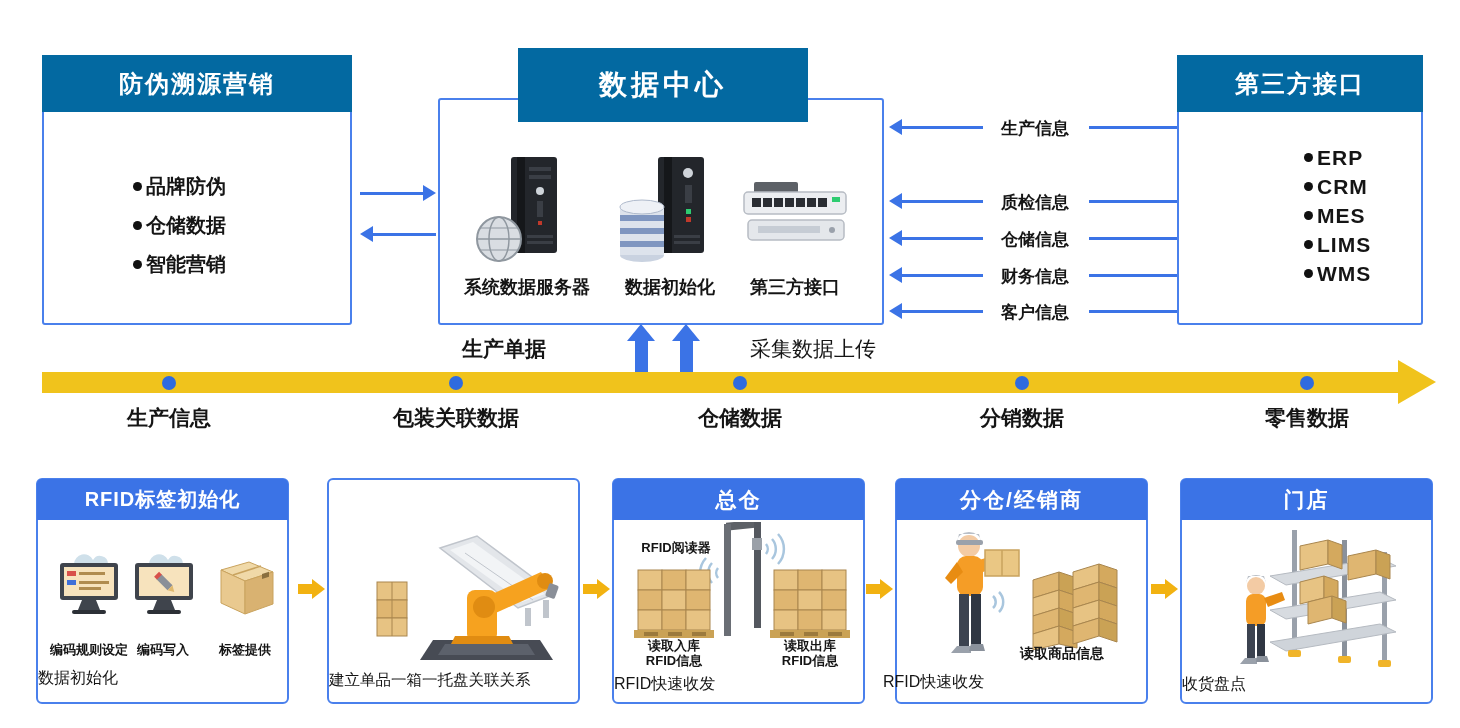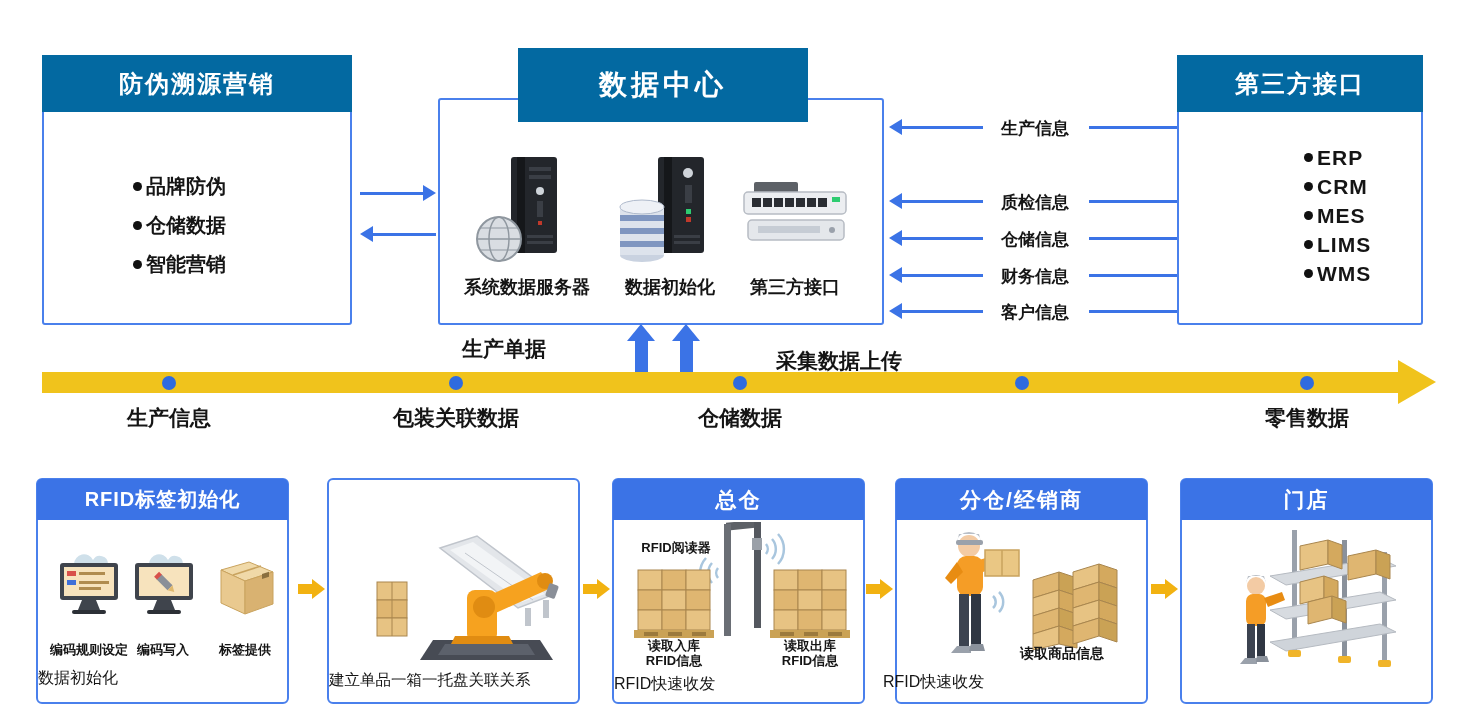--- a/index.html
+++ b/index.html
@@ -146,21 +146,21 @@
 
   <div style="position:absolute;left:462px;top:335px;width:150px;font-size:21px;font-weight:bold;"><span>生产单据</span></div>
   <div class="uparrow" style="left:627px;top:324px;">
     <div class="head"></div>
       <div class="shaft" style="height:32px;"></div>
   </div>
   <div class="uparrow" style="left:672px;top:324px;">
     <div class="head"></div>
       <div class="shaft" style="height:32px;"></div>
   </div>
-  <div style="position:absolute;left:776px;top:335px;width:190px;font-size:21px;font-weight:bold;margin-top:12px;"><span>采集数据上传</span></div>
+  <div style="position:absolute;left:750px;top:335px;width:190px;font-size:21px;font-weight:normal;"><span>采集数据上传</span></div>
 
   <div class="info-row" style="top:118px;">
     <div class="harrow" style="left:0;top:1px;width:94px;">
         <div class="shaft" style="left:10px;right:0;"></div>
         <div class="head-l"></div>
       </div>
     <div class="lbl">生产信息</div>
     <div class="hline" style="left:200px;width:88px;top:8px;"></div>
   </div>
   <div class="info-row" style="top:192px;">
@@ -226,20 +226,21 @@
   <div class="tl-bar"></div>
   <div class="tl-head"></div>
   <div class="tl-dot" style="left:162px;"></div>
   <div class="tl-dot" style="left:449px;"></div>
   <div class="tl-dot" style="left:733px;"></div>
   <div class="tl-dot" style="left:1015px;"></div>
   <div class="tl-dot" style="left:1300px;"></div>
   <div class="tl-lbl" style="left:79px;"><span>生产信息</span></div>
   <div class="tl-lbl" style="left:366px;"><span>包装关联数据</span></div>
   <div class="tl-lbl" style="left:650px;"><span>仓储数据</span></div>
+  <div class="tl-lbl" style="left:932px;"><span>分销数据</span></div>
   <div class="tl-lbl" style="left:1217px;"><span>零售数据</span></div>
 
   <div class="stage" style="left:36px;">
     <div class="shdr" style="font-size:20px;letter-spacing:1px;">
         <span>RFID标签初始化</span>
       </div>
     <svg style="position:absolute;left:18px;top:70px;" width="66" height="70" viewBox="0 0 66 70">
       <path d="M18 14 a10 10 0 0 1 19-4 a8 8 0 0 1 15 4 a7 7 0 0 1 2 13 h-34 a8 8 0 0 1-2-13z" fill="#cfe0ea"></path>
       <rect x="4" y="13" width="58" height="37" rx="3" fill="#3f444c"></rect>
       <rect x="8" y="17" width="50" height="29" fill="#f7e3bd"></rect>
@@ -432,20 +433,21 @@
         <circle cx="26" cy="62" r="9" fill="#f3cba4"></circle>
         <path d="M16 59 a10 8 0 0 1 20 0 l-2 -7 h-16 Z" fill="#b9bfc7"></path>
         <rect x="16" y="70" width="20" height="32" rx="7" fill="#f59d26"></rect>
         <path d="M34 74 L52 68 L55 76 L38 83 Z" fill="#e88c12"></path>
         <rect x="17" y="100" width="8" height="34" fill="#3c4350"></rect>
         <rect x="27" y="100" width="8" height="32" fill="#2f3642"></rect>
         <path d="M15 134 L27 134 L27 140 L10 140 Z" fill="#9aa1ab"></path>
         <path d="M27 132 L37 132 L39 138 L26 138 Z" fill="#8a919b"></path>
       </g>
     </svg>
+    <div class="scap" style="top:194px;"><span>收货盘点</span></div>
   </div>
 
   <div class="sarrow" style="left:298px;">
     <div class="bar"></div>
       <div class="tip"></div>
   </div>
   <div class="sarrow" style="left:583px;">
     <div class="bar"></div>
       <div class="tip"></div>
   </div>

